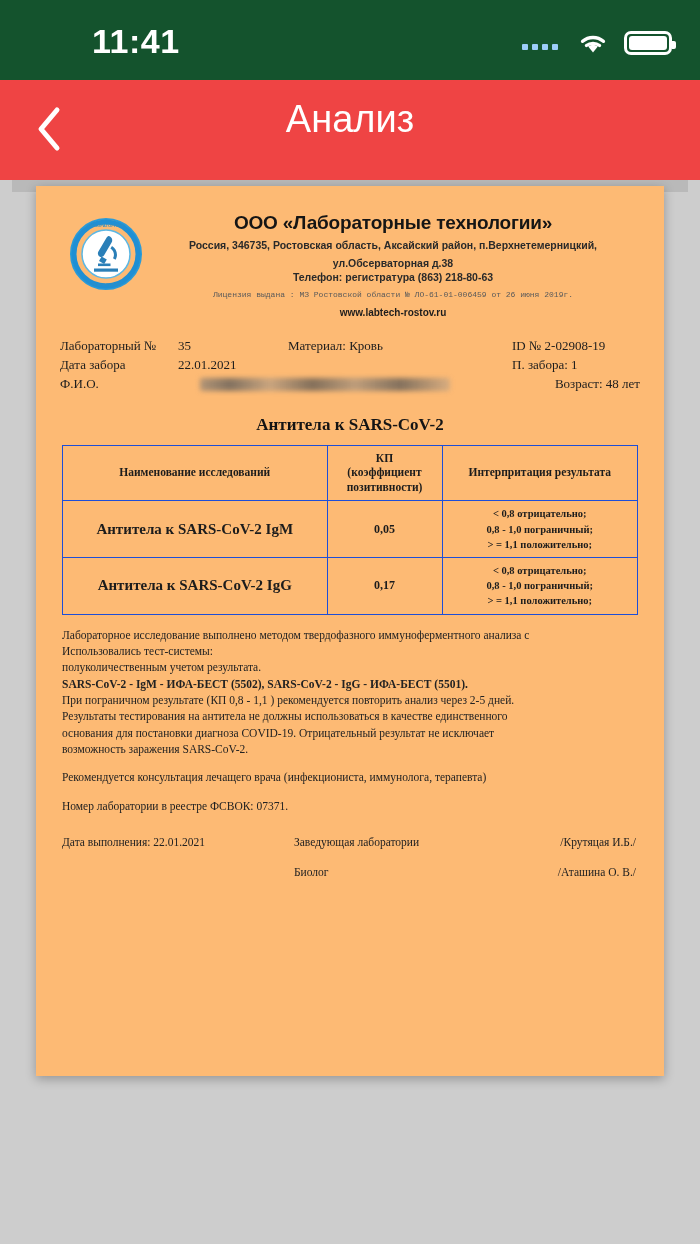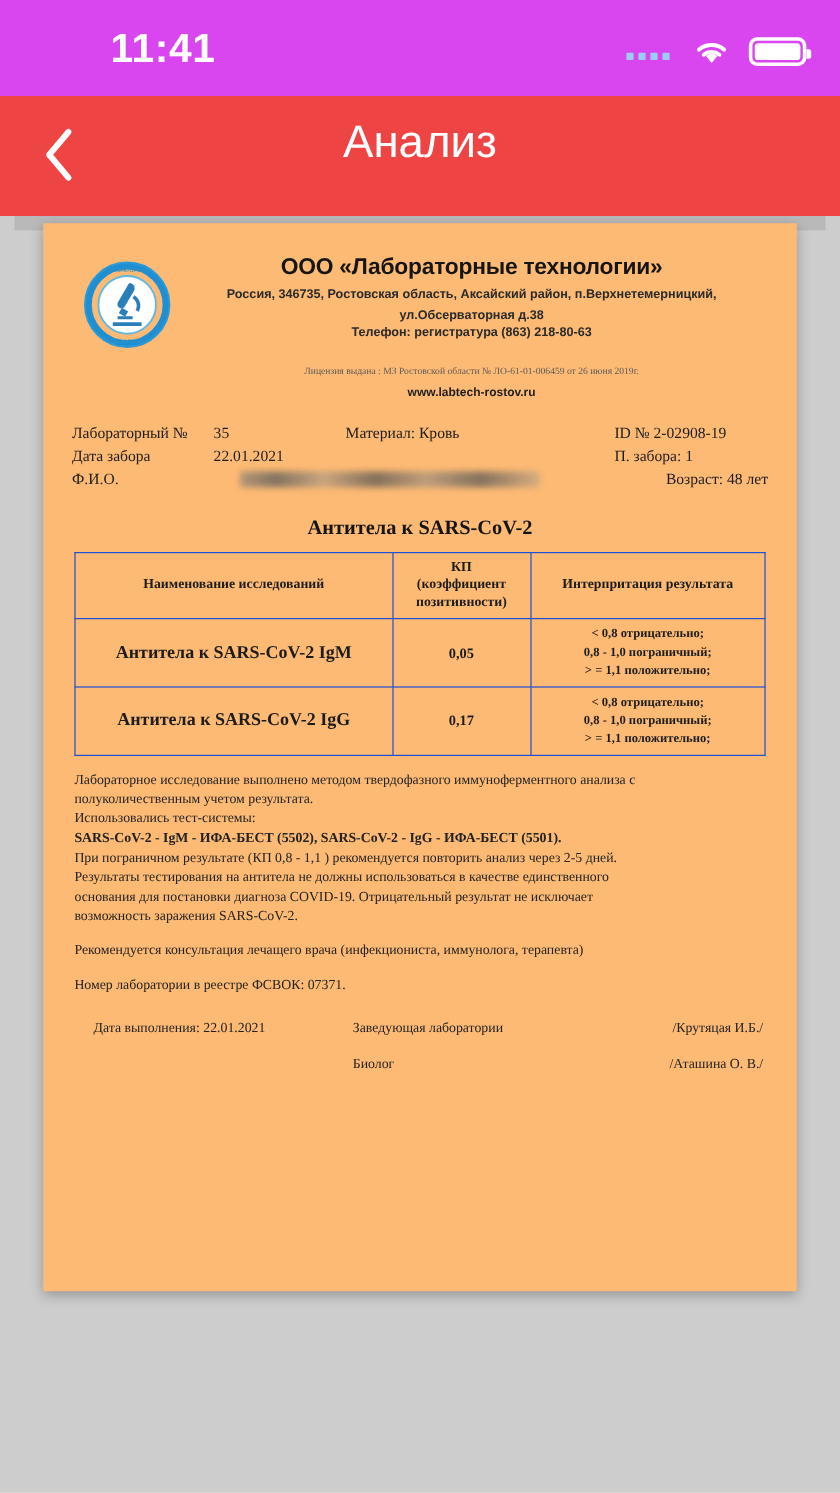--- a/index.html
+++ b/index.html
@@ -22,21 +22,21 @@
     background: #cfcfcf;
     overflow: hidden;
   }
 
   
   .statusbar {
     position: absolute;
     top: 0; left: 0;
     width: 700px;
     height: 80px;
-    background: #d946ef;
+    background: #14532d;
     z-index: 5;
   }
   .status-time {
     position: absolute;
     left: 92px;
     top: 22px;
     color: #ffffff;
     font-size: 34px;
     font-weight: bold;
     letter-spacing: 0.5px;
@@ -194,24 +194,24 @@
   }
   .org-phone {
     font-family: "Liberation Sans", sans-serif;
     font-size: 10.5px;
     font-weight: bold;
     color: #2a2a2a;
     line-height: 1.35;
     filter: blur(0.25px);
   }
   .org-license {
-    font-family: Liberation Serif, serif;
+    font-family: Liberation Mono, monospace;
     font-size: 8px;
     color: #5a5a5a;
-    margin-top: 20px;
+    margin-top: 5px;
     filter: blur(0.3px);
   }
   .org-site {
     font-family: "Liberation Sans", sans-serif;
     font-size: 10px;
     font-weight: bold;
     color: #1d1d1d;
     margin-top: 8px;
   }
 
@@ -327,21 +327,21 @@
     margin: 22px 26px 0 26px;
     position: relative;
     font-family: "Liberation Serif", serif;
     font-size: 11.5px;
     color: #222222;
   }
   .sig-row {
     position: relative;
     height: 30px;
   }
-  .sig-date  { position: absolute; left: 16px; }
+  .sig-date  { position: absolute; left: 0; }
   .sig-role  { position: absolute; left: 232px; }
   .sig-name  { position: absolute; right: 2px; }
 
 </style>
 </head>
 <body>
 
 <div class="app">
 
   <div class="statusbar">
@@ -460,22 +460,22 @@
                 <div>&lt; 0,8 отрицательно;</div>
                 <div>0,8 - 1,0 пограничный;</div>
                 <div>&gt; = 1,1 положительно;</div>
               </td>
             </tr>
           </tbody>
         </table>
 
         <div class="notes">
           <p>Лабораторное исследование выполнено методом твердофазного иммуноферментного анализа с</p>
+          <p>Использовались тест-системы:</p>
           <p>полуколичественным учетом результата.</p>
-          <p>Использовались тест-системы:</p>
           <p class="bold">SARS-CoV-2 - IgM - ИФА-БЕСТ (5502), SARS-CoV-2 - IgG - ИФА-БЕСТ (5501).</p>
           <p>При пограничном результате (КП  0,8 - 1,1 ) рекомендуется повторить анализ через 2-5 дней.</p>
           <p>Результаты тестирования на антитела не должны использоваться в качестве единственного</p>
           <p>основания для постановки диагноза COVID-19. Отрицательный результат не исключает</p>
           <p>возможность заражения SARS-CoV-2.</p>
           <div class="sp"></div>
           <p>Рекомендуется консультация лечащего врача (инфекциониста, иммунолога, терапевта)</p>
           <div class="sp"></div>
           <p>Номер лаборатории в реестре ФСВОК: 07371.</p>
         </div>

